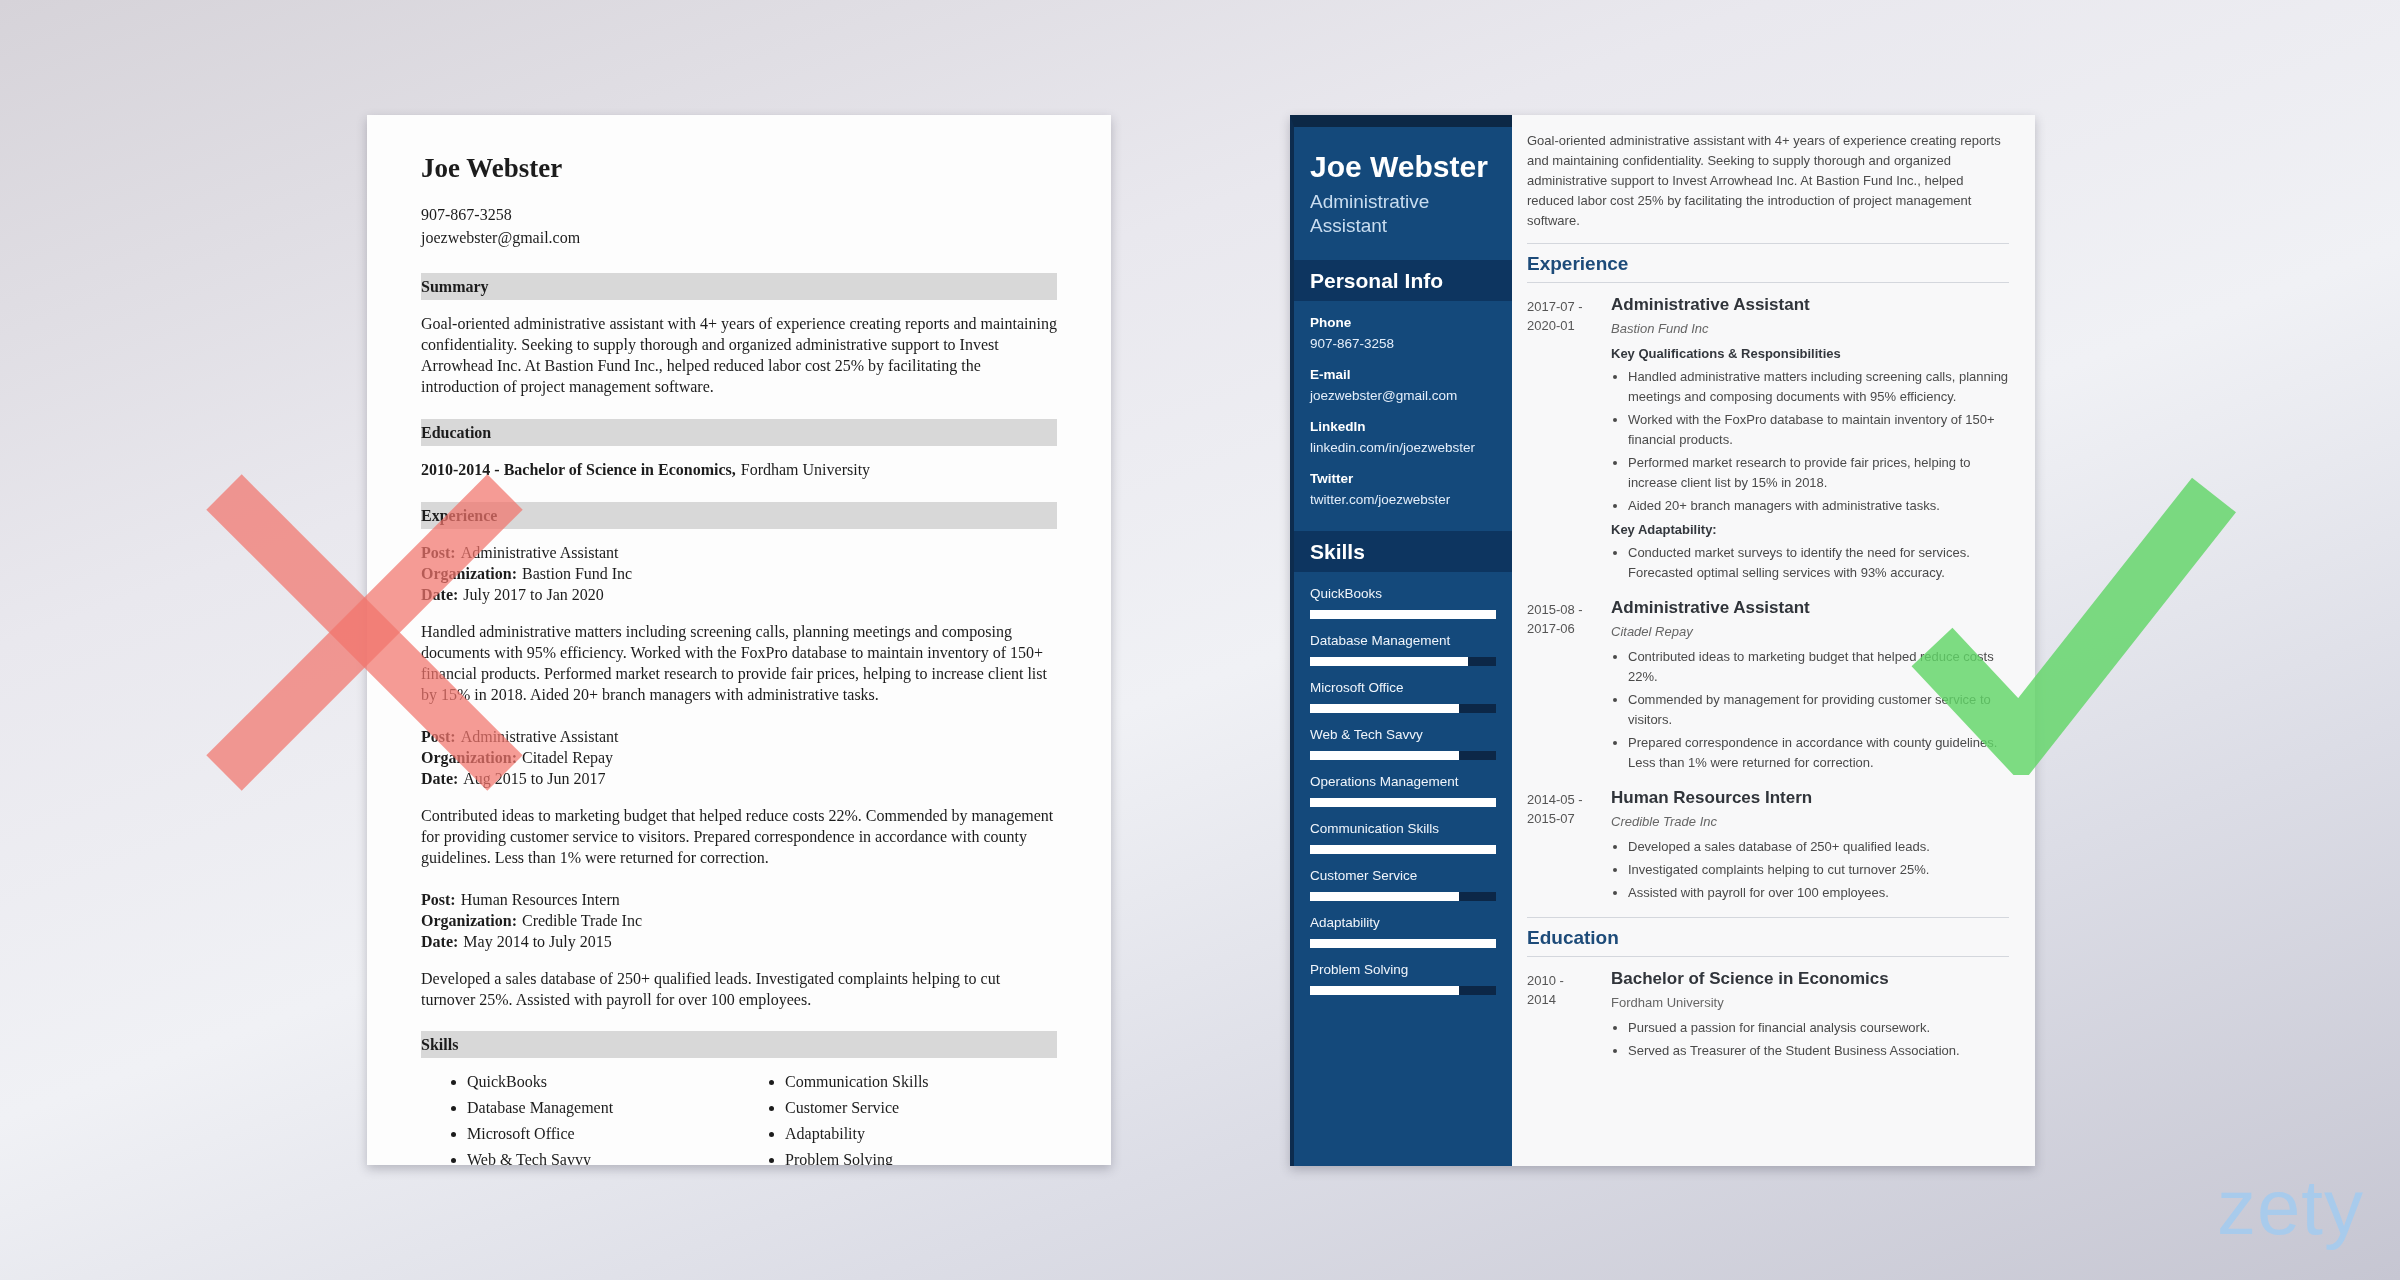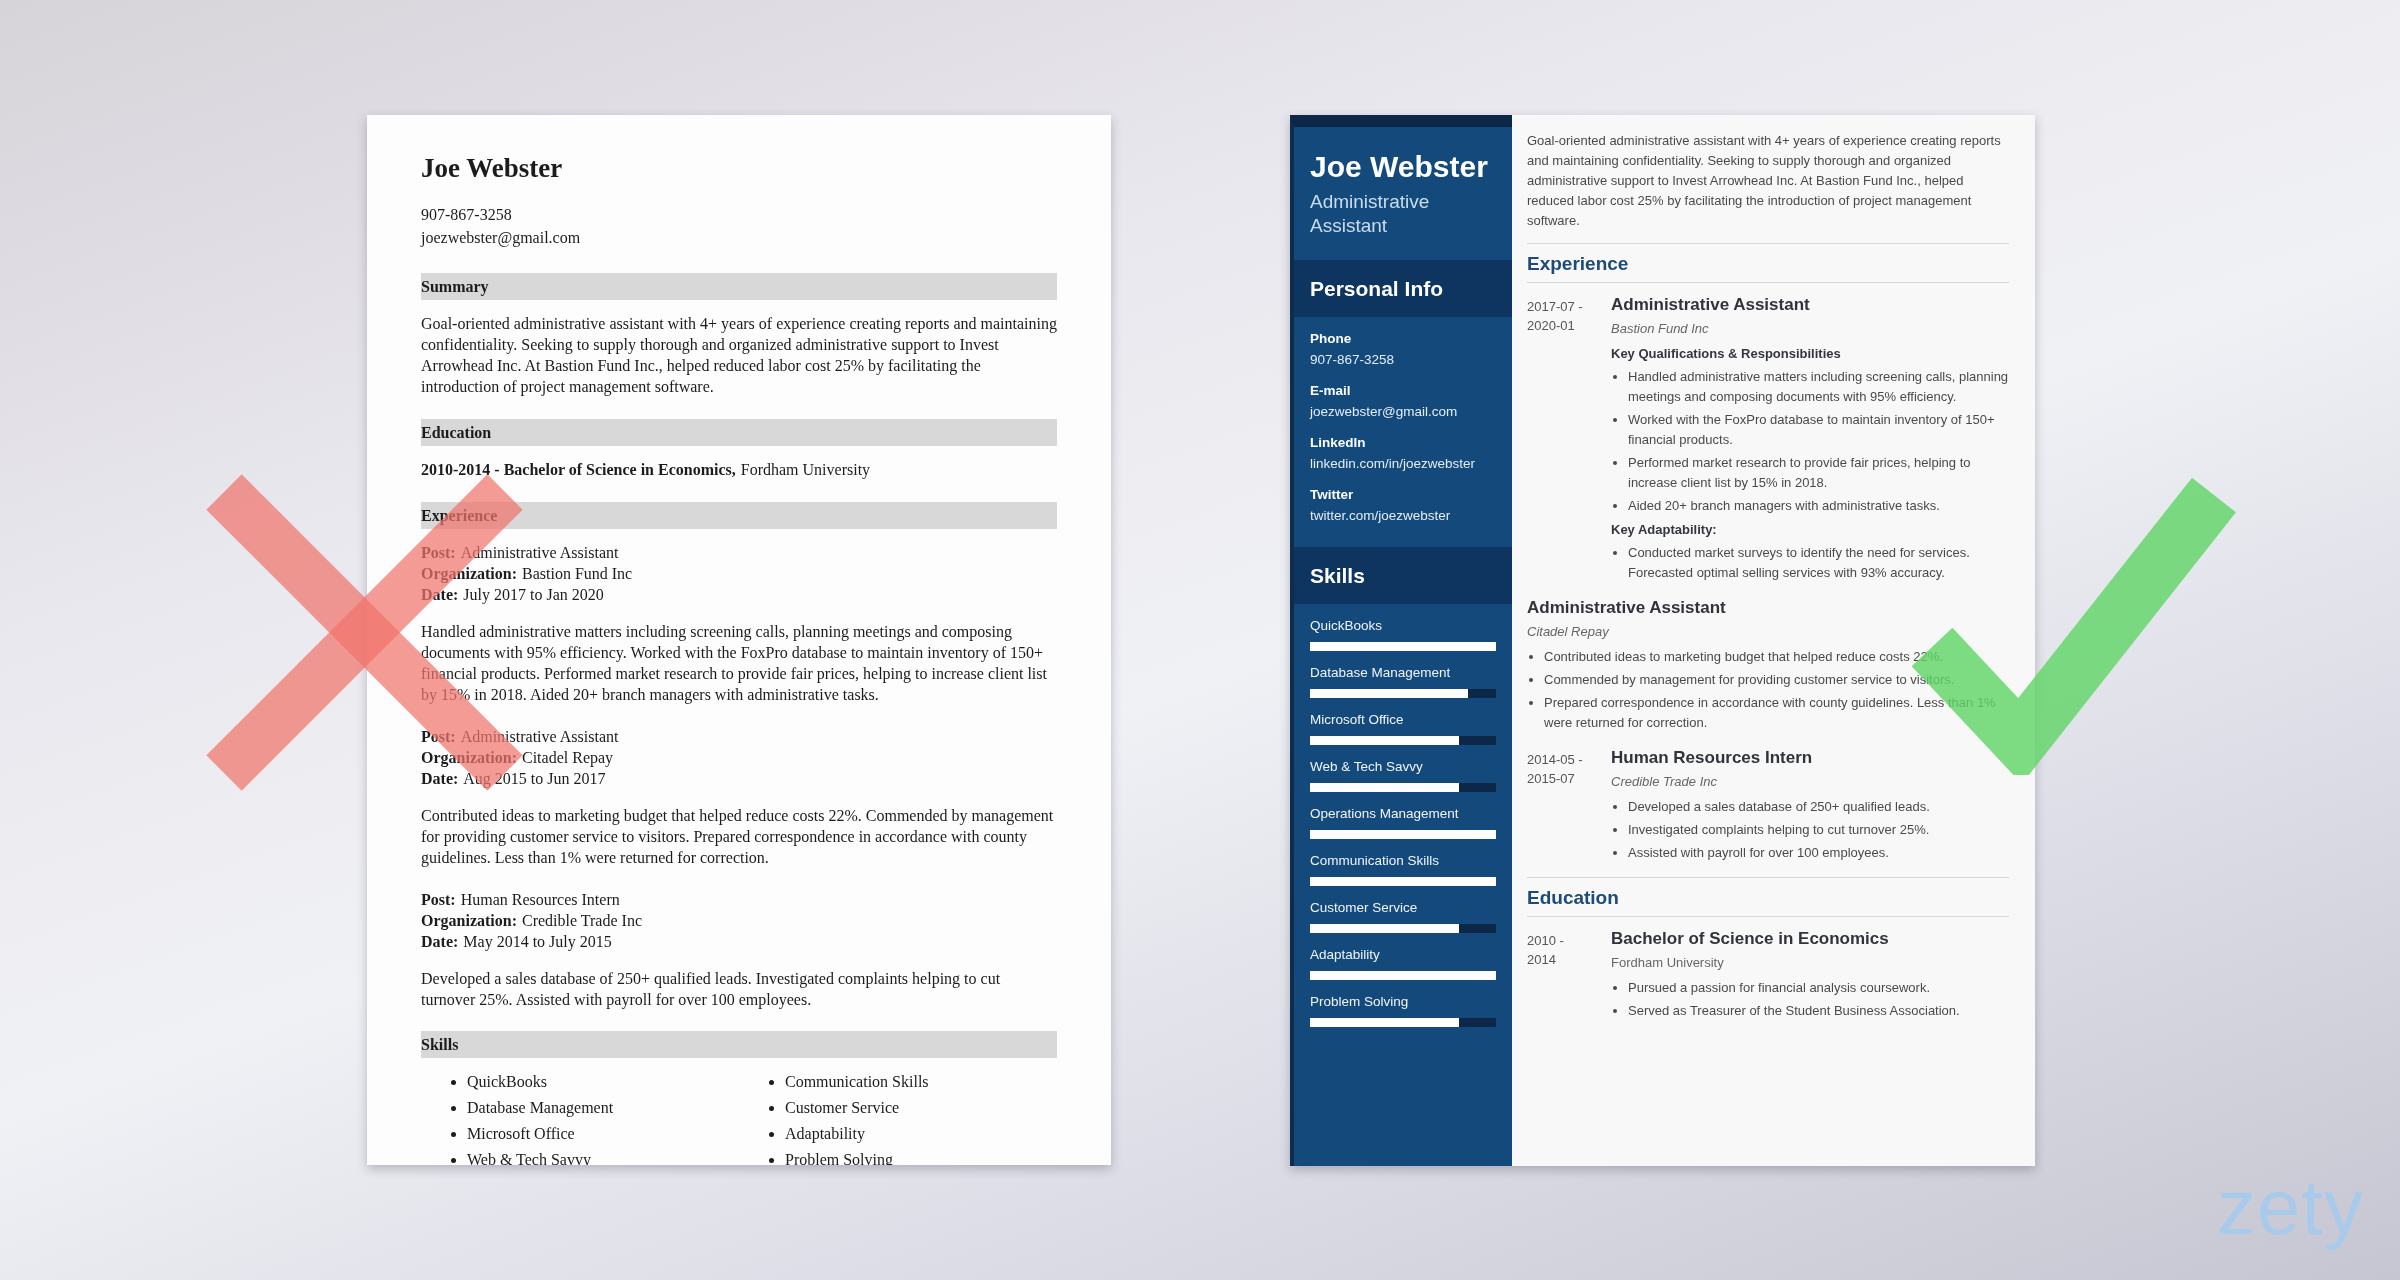--- a/index.html
+++ b/index.html
@@ -24,21 +24,21 @@
   .b-skills ul{width:50%;box-sizing:border-box;}
   .b-skills li,.b-certs li{margin-bottom:5px;}
 
   
   .page-good{left:1290px;top:115px;width:745px;height:1051px;display:flex;background:#f8f8f9;}
   .sidebar{width:222px;box-sizing:border-box;background:#14497b;color:#fff;
     border-top:12px solid #0c2846;border-left:4px solid #0d2c4e;padding:14px 16px 20px 16px;flex:none;}
   .s-name{font-size:30px;font-weight:bold;margin:8px 0 0 0;line-height:36px;}
   .s-title{font-size:19px;color:#c9ddf0;margin-top:5px;line-height:24px;}
   .s-band{background:#0d3560;font-weight:bold;font-size:21px;line-height:25px;
-    margin:22px -16px 0 -16px;padding:16px 16px;}
+    margin:22px -16px 0 -16px;padding:8px 16px;}
   .s-field{margin-top:13px;}
   .s-flabel{font-weight:bold;font-size:13.5px;line-height:18px;}
   .s-fvalue{font-size:13.5px;line-height:18px;color:#e4eefa;margin-top:3px;}
   .s-skill{margin-top:13px;}
   .s-slabel{font-size:13.5px;line-height:18px;color:#f0f5fb;}
   .s-track{margin-top:7px;height:9px;background:#0c2747;}
   .s-fill{height:9px;background:#ffffff;}
 
   .gmain{flex:1;padding:16px 26px 0 15px;color:#4a4a4a;font-size:13px;line-height:20px;box-sizing:border-box;overflow:hidden;}
   .g-summary{margin:0;padding-bottom:12px;}
@@ -230,20 +230,24 @@
               <li>Aided 20+ branch managers with administrative tasks.</li>
             </ul>
             <div class="gsub">Key Adaptability:</div>
             <ul>
               <li>Conducted market surveys to identify the need for services. Forecasted optimal selling services with 93% accuracy.</li>
             </ul>
           </div>
         </div>
 
         <div class="grow">
+          <div class="gdates">
+            <div>2015-08 -</div>
+            <div>2017-06</div>
+          </div>
           <div class="gbody">
             <div class="gtitle">Administrative Assistant</div>
             <div class="gco">Citadel Repay</div>
             <ul>
               <li>Contributed ideas to marketing budget that helped reduce costs 22%.</li>
               <li>Commended by management for providing customer service to visitors.</li>
               <li>Prepared correspondence in accordance with county guidelines. Less than 1% were returned for correction.</li>
             </ul>
           </div>
         </div>

